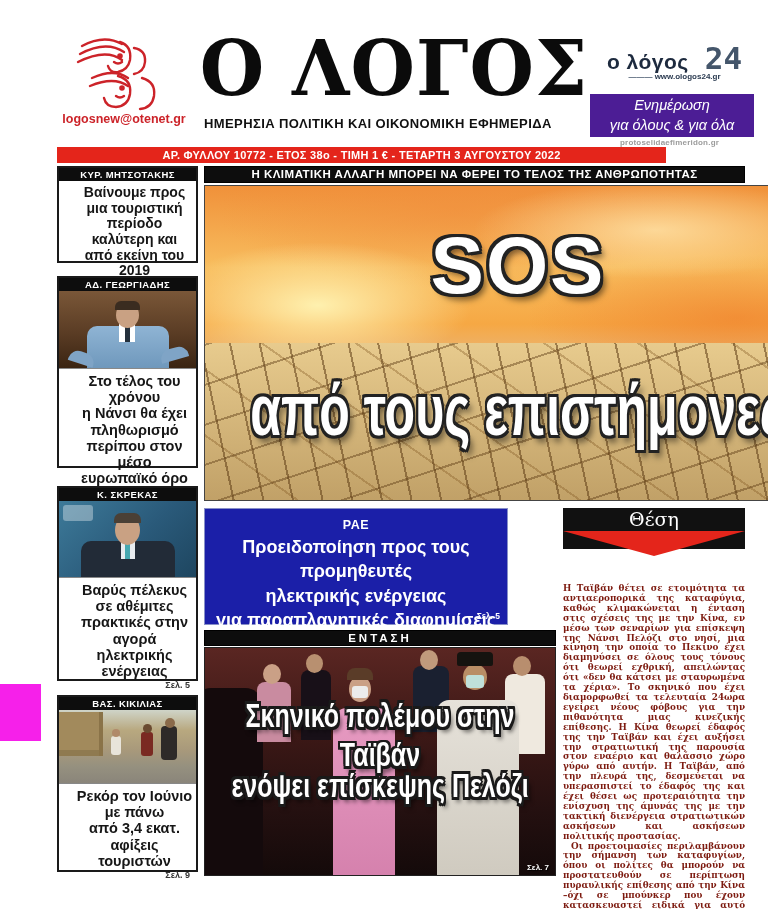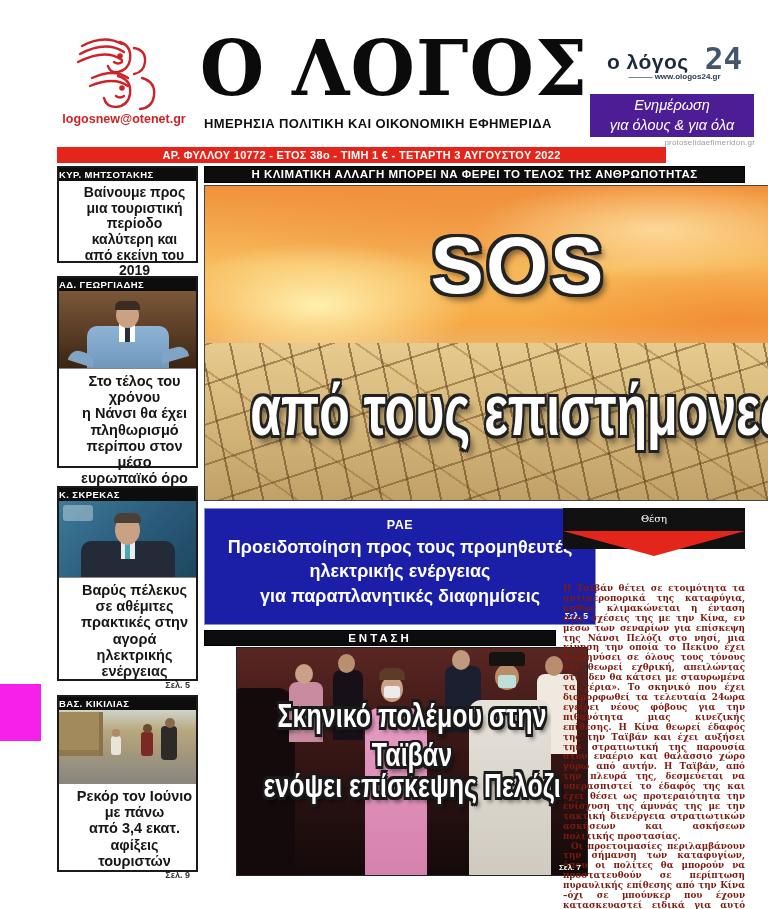--- a/index.html
+++ b/index.html
@@ -22,29 +22,29 @@
   .logos24 { position:absolute; left:592px; top:40px; width:165px; text-align:center; }
   .logos24-name { font-size:21px; font-weight:bold; color:#1d2a3e; letter-spacing:.5px; }
   .logos24-num { font-size:31px; font-weight:bold; color:#44566b; margin-left:16px;
     font-family:"DejaVu Sans Mono",monospace; }
   .logos24-url { font-size:8px; font-weight:bold; color:#2a3a50; margin-top:-4px; }
   .logos24-url::before { content:"——— "; color:#44566b; }
   .slogan-box { position:absolute; left:590px; top:94px; width:164px; height:43px;
     background:#4c1d95; color:#fff; font-style:italic; font-size:14.5px;
     line-height:1.32; text-align:center; display:flex; align-items:center;
     justify-content:center; white-space:pre-line; }
-  .watermark { position:absolute; left:620px; top:138px; width:135px; text-align:right;
-    font-size:8px; font-weight:normal; color:#9c9c9c; letter-spacing:.2px; }
+  .watermark { position:absolute; left:620px; top:138px; width:135px; text-align:left;
+    font-size:8px; font-weight:bold; color:#9c9c9c; letter-spacing:.2px; }
   .issue-bar { position:absolute; left:57px; top:147px; width:609px; height:16px;
     background:#e4251b; color:#fff; font-weight:bold; font-size:11px;
     text-align:center; line-height:16px; letter-spacing:.3px; }
   
   .sb-box { position:absolute; left:57px; width:141px; border:2px solid #1a1a1a; background:#fff; }
   .sb-kicker { background:#0d0d0d; color:#fff; font-weight:bold; font-size:9.5px;
-    height:13px; line-height:13px; letter-spacing:.4px; }
+    height:13px; line-height:13px; text-align:center; letter-spacing:.4px; }
   .sb-photo { position:relative; width:100%; border-bottom:1px solid #888; overflow:hidden; }
   .sb-headline { white-space:pre-line; text-align:center; font-weight:bold;
     font-size:14.5px; line-height:1.12; color:#161616; padding:4px 1px 0 15px; }
   .sb-page { text-align:right; font-size:9px; font-weight:bold; color:#333; padding:1px 6px 3px 0; }
   
   .top-banner { position:absolute; left:204px; top:166px; width:541px; height:17px;
     background:#0d0d0d; border:1px solid #000; color:#fff; font-weight:bold;
     font-size:11.5px; line-height:15px; text-align:center; letter-spacing:.5px; }
   .climate { position:absolute; left:204px; top:185px; width:628px; height:316px;
     border:1px solid #444; overflow:hidden;
@@ -65,42 +65,42 @@
     font-size:80px; font-weight:bold; color:#fff; letter-spacing:2px;
     text-shadow:-3px -3px 0 #222,3px -3px 0 #222,-3px 3px 0 #222,3px 3px 0 #222,
       0 -3px 0 #222,0 3px 0 #222,-3px 0 0 #222,3px 0 0 #222, 5px 6px 6px rgba(0,0,0,.5); }
   .sos2 { position:absolute; left:0; top:182px; width:100%; text-align:center;
     font-size:50px; font-weight:bold; color:#fff; letter-spacing:0;
     transform:scaleY(1.45); transform-origin:top;
     text-shadow:-2px -2px 0 #222,2px -2px 0 #222,-2px 2px 0 #222,2px 2px 0 #222,
       0 -2px 0 #222,0 2px 0 #222,-2px 0 0 #222,2px 0 0 #222, 4px 5px 5px rgba(0,0,0,.5); }
   .photo-page { position:absolute; right:6px; bottom:3px; font-size:8px; font-weight:bold;
     color:#fff; text-shadow:1px 1px 1px #000; }
-  .rae-box { position:absolute; left:204px; top:508px; width:392px; height:117px;
+  .rae-box { position:absolute; left:204px; top:508px; width:304px; height:117px;
     background:#1b1fa8; border:1px solid #8890c8; color:#fff; text-align:center;
     padding-top:9px; }
   .rae-kicker { font-size:12.5px; font-weight:bold; letter-spacing:.5px; }
   .rae-headline { white-space:pre-line; font-size:18px; font-weight:bold;
     line-height:1.3; margin-top:3px; transform:scaleY(1.05); transform-origin:top; }
   .rae-page { position:absolute; right:7px; bottom:3px; font-size:8.5px; font-weight:bold; color:#fff; }
   .entasi-bar { position:absolute; left:204px; top:630px; width:352px; height:16px;
     background:#0d0d0d; border:1px solid #000; color:#fff; font-weight:bold;
     font-size:11.5px; line-height:14px; text-align:center; letter-spacing:3px; }
   .pelosi { position:absolute; left:204px; top:647px; width:352px; height:229px;
     border:1px solid #222; overflow:hidden;
-    background:linear-gradient(180deg,#5a2622 0%,#3c1816 38%,#241010 72%,#140a0a 100%);margin-left:32px; }
+    background:linear-gradient(180deg,#5a2622 0%,#3c1816 38%,#241010 72%,#140a0a 100%); }
   .pelosi .fig { position:absolute; }
   .headline-ov { position:absolute; left:0; width:100%; text-align:center;
     font-size:25px; font-weight:bold; color:#fff; z-index:5;
     transform:scaleY(1.35); transform-origin:top;
     text-shadow:-2px -2px 0 #1a1a1a,2px -2px 0 #1a1a1a,-2px 2px 0 #1a1a1a,2px 2px 0 #1a1a1a,
       0 -2px 0 #1a1a1a,0 2px 0 #1a1a1a,-2px 0 0 #1a1a1a,2px 0 0 #1a1a1a,3px 4px 4px rgba(0,0,0,.6); }
   
   .thesi-bar { position:absolute; left:563px; top:508px; width:182px; height:41px;
-    background:#111; color:#fff; text-align:center; font-size:10px; line-height:22px;
+    background:#111; color:#fff; text-align:center; font-size:19px; line-height:22px;
     font-family:"DejaVu Serif","Liberation Serif",serif; }
   .thesi-arrow { position:absolute; left:563px; top:531px; width:0; height:0;
     border-left:91px solid transparent; border-right:91px solid transparent;
     border-top:25px solid #e4251b; }
   .opinion-title { position:absolute; left:563px; top:556px; width:182px; text-align:center;
     font-family:"DejaVu Serif","Liberation Serif",serif; font-weight:bold;
     font-size:19px; color:#0d0d0d; }
   .opinion-body { position:absolute; left:563px; top:584px; width:182px;
     font-family:"DejaVu Serif","Liberation Serif",serif; font-weight:bold;
     font-size:8.8px; line-height:9.9px; color:#7d1b10; text-align:justify; }

